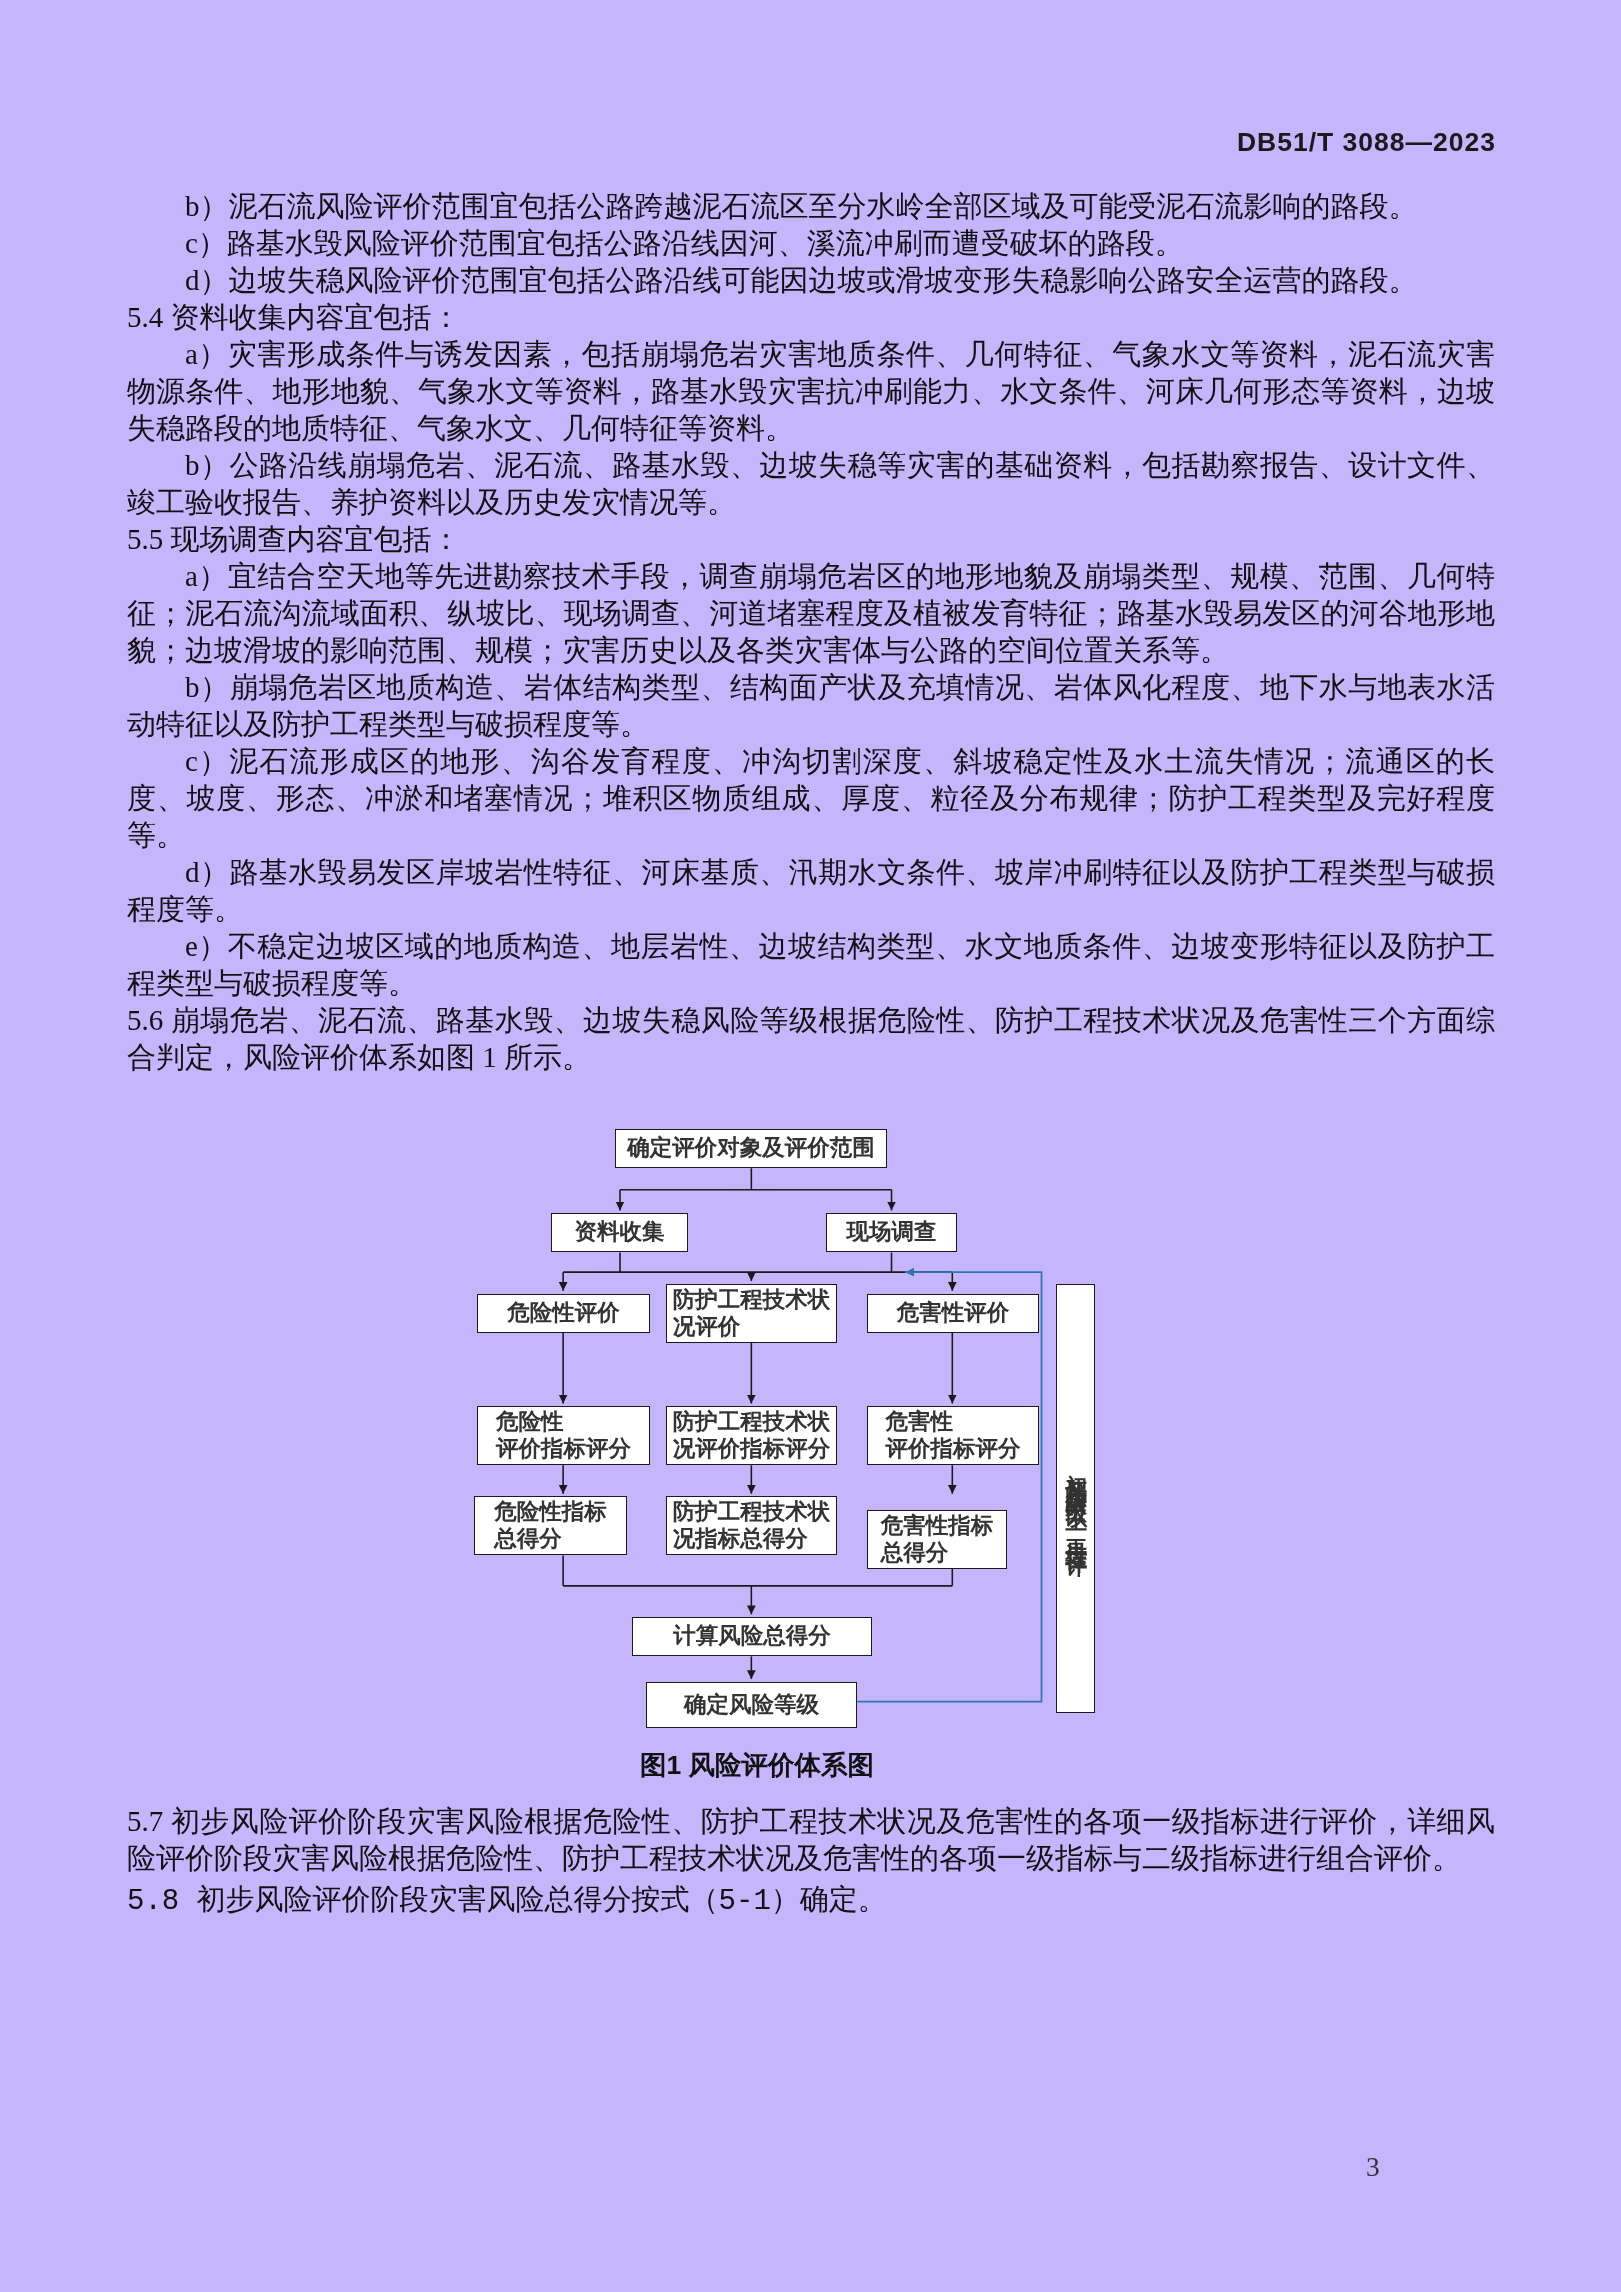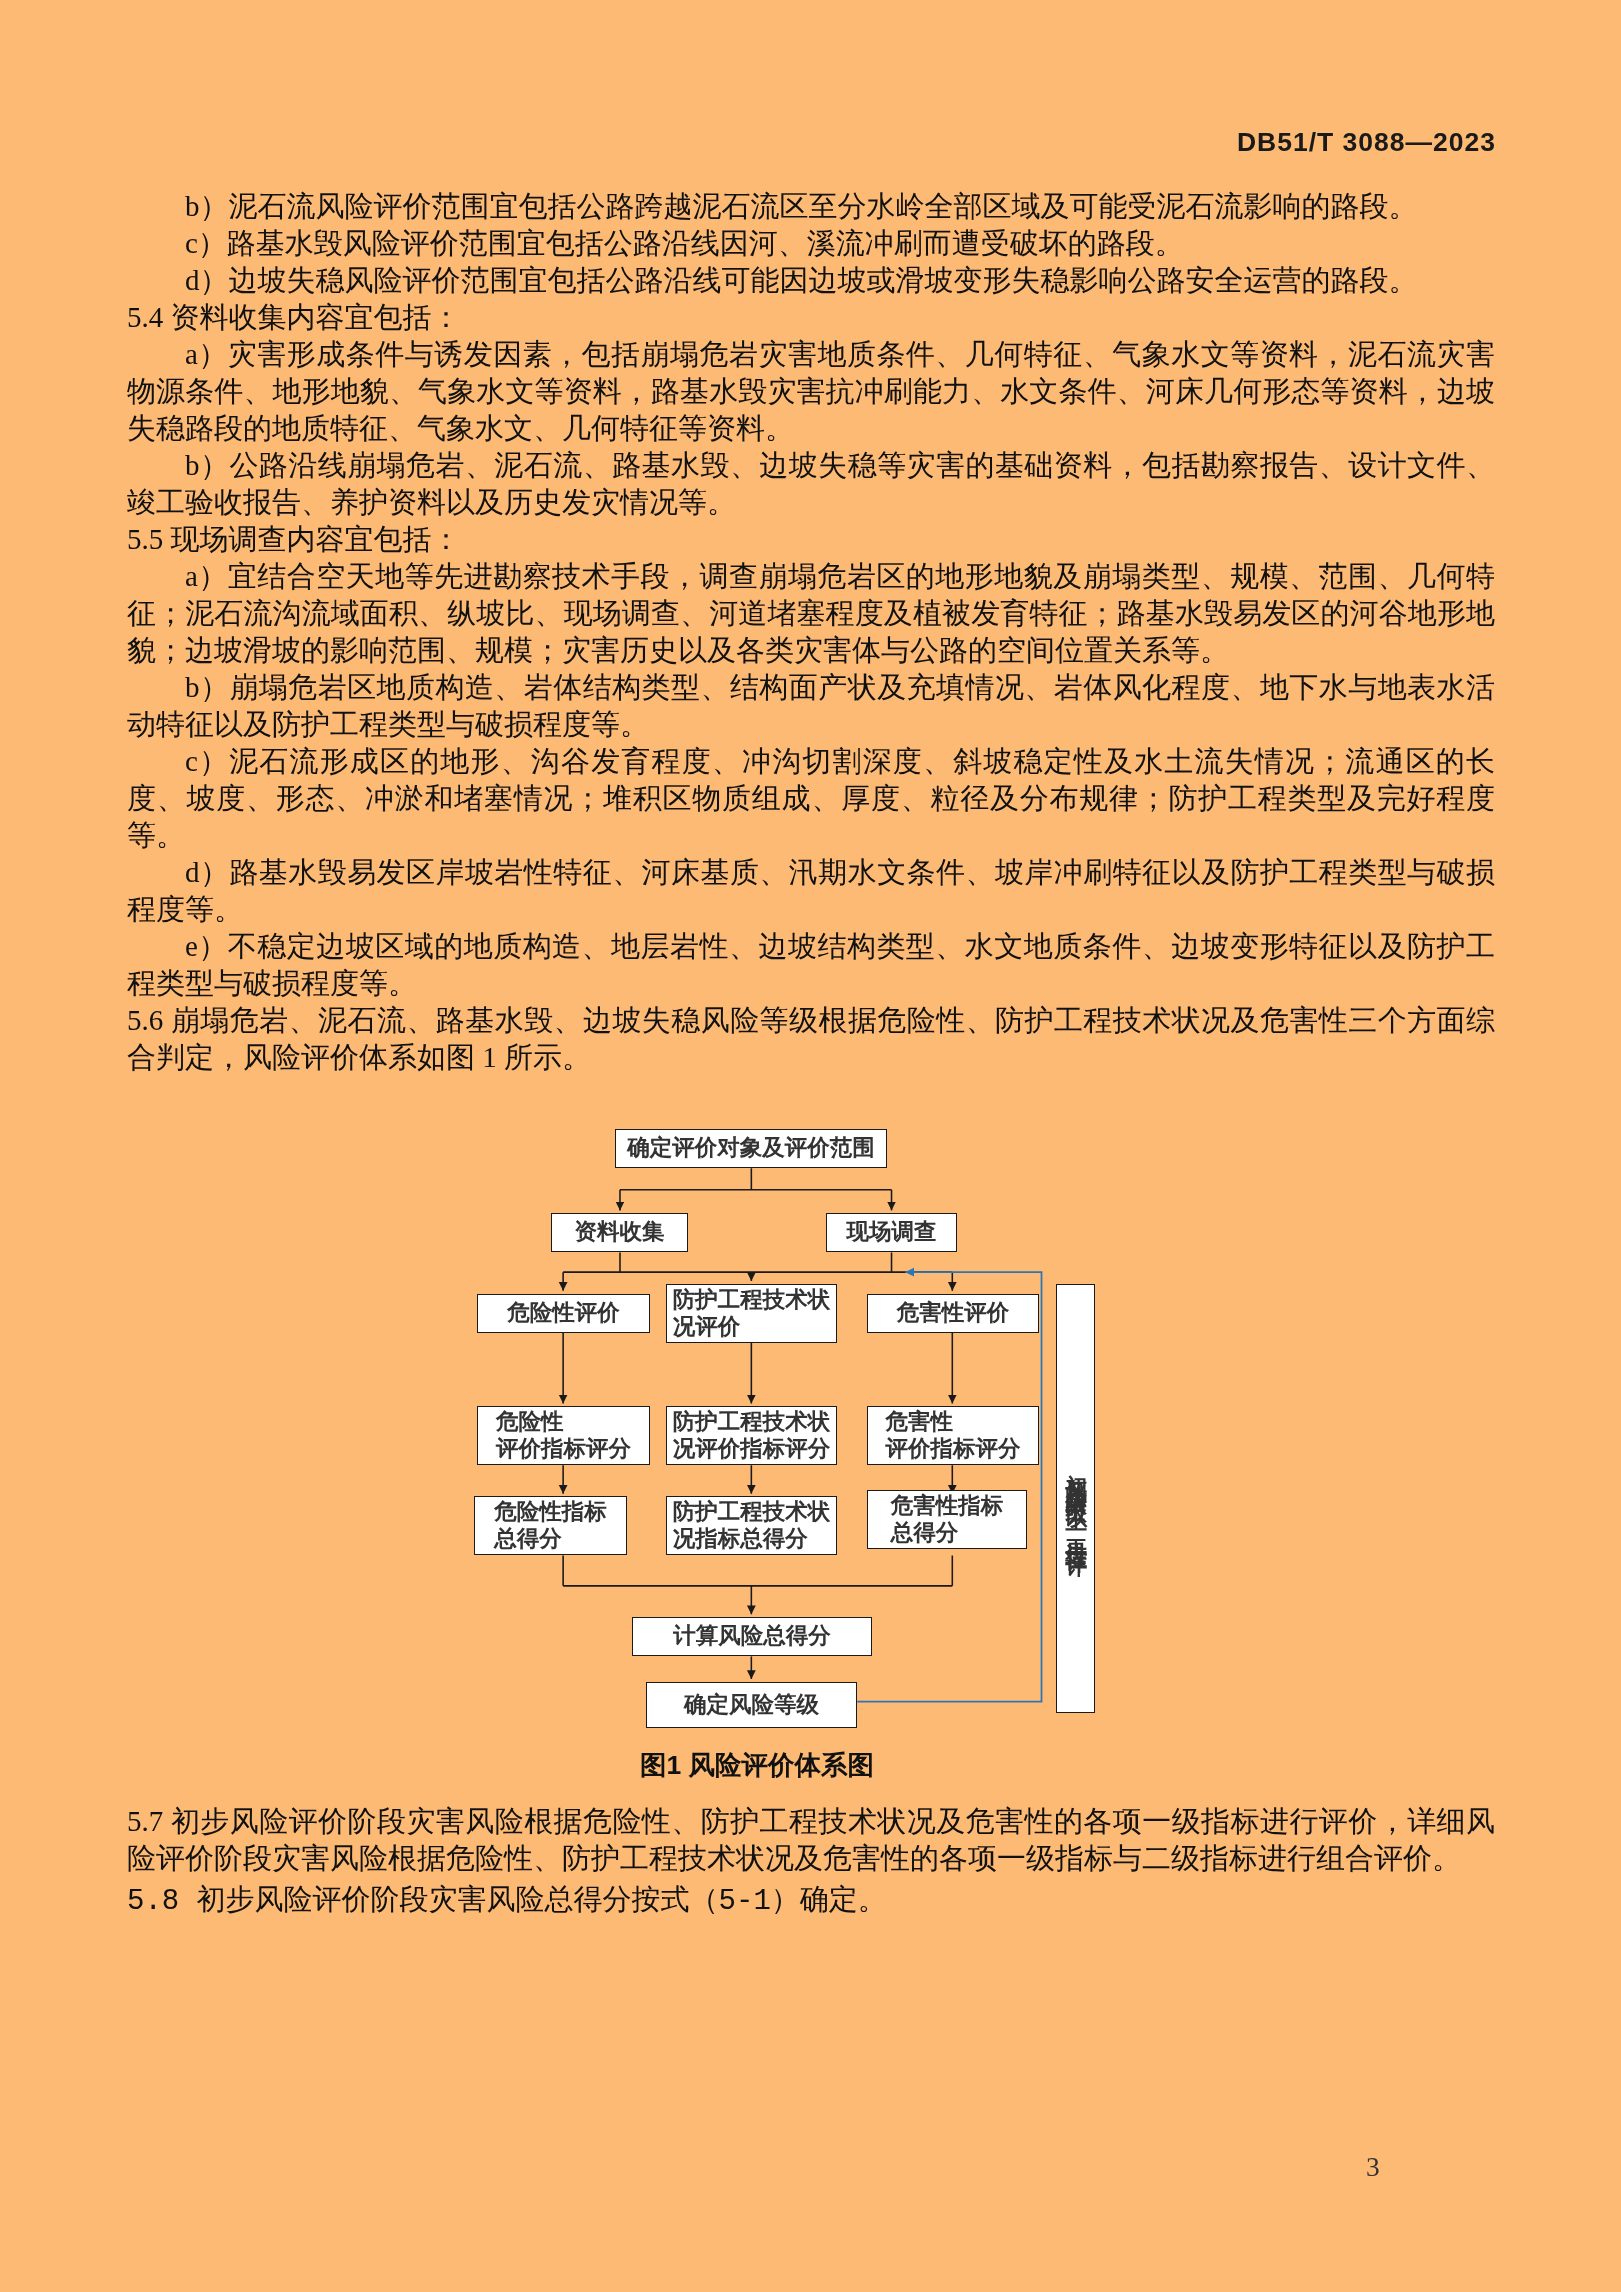--- a/index.html
+++ b/index.html
@@ -2,21 +2,21 @@
 <html><head>
 <meta charset="utf-8">
 <style>
   * { margin:0; padding:0; box-sizing:border-box; }
   html,body { background:#ffffff; }
   body {
     width:1621px; height:2293px; position:relative;
     font-family:"Liberation Serif","DejaVu Serif",serif;
     color:#111;
   }
-  .page { position:absolute; inset:0; background:#fdba74; }
+  .page { position:absolute; inset:0; background:#c4b5fd; }
 
   .doc-header {
     position:absolute; top:127px; right:125px;
     font-family:"Liberation Sans","DejaVu Sans",sans-serif;
     font-size:26.5px; font-weight:600; letter-spacing:1px; color:#1a1a1a;
   }
 
   .content {
     position:absolute; left:127px; width:1368px; top:188px;
     font-size:29px; line-height:37px; text-align:justify;
@@ -118,21 +118,21 @@
 评价指标评分</div>
     <div class="fbox" style="left:196px;top:281px;width:171px;height:59px">防护工程技术状
 况评价指标评分</div>
     <div class="fbox" style="left:397px;top:281px;width:172px;height:59px">危害性
 评价指标评分</div>
 
     <div class="fbox" style="left:4px;top:371px;width:153px;height:59px">危险性指标
 总得分</div>
     <div class="fbox" style="left:196px;top:371px;width:171px;height:59px">防护工程技术状
 况指标总得分</div>
-    <div class="fbox" style="left:397px;top:365px;width:160px;height:59px">危害性指标
+    <div class="fbox" style="left:397px;top:385px;width:140px;height:59px">危害性指标
 总得分</div>
 
     <div class="fbox" style="left:162px;top:492px;width:240px;height:39px">计算风险总得分</div>
     <div class="fbox" style="left:176px;top:557px;width:211px;height:46px">确定风险等级</div>
 
     <div class="fbox vbox" style="left:586px;top:159px;width:39px;height:429px">初评风险等级中级以上，再进行详评</div>
   </div>
 
   <div class="caption">图1  风险评价体系图</div>
 

